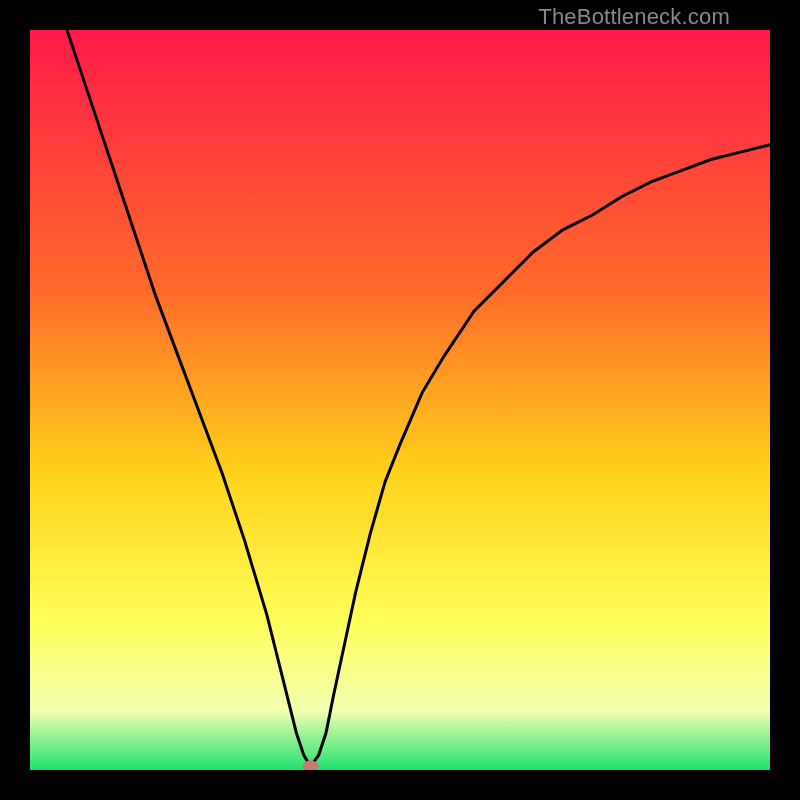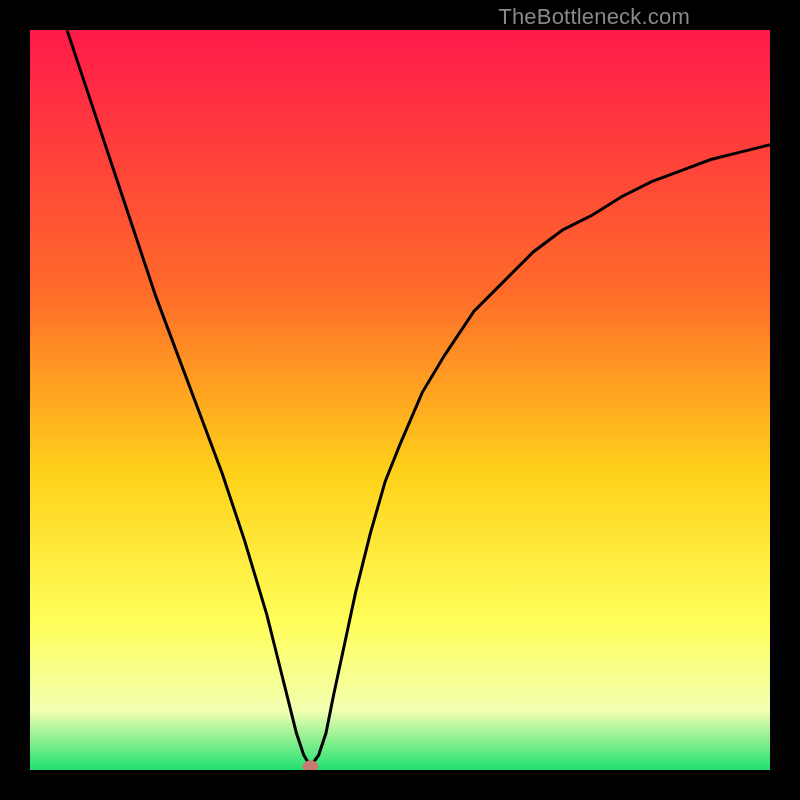--- a/index.html
+++ b/index.html
@@ -9,20 +9,21 @@
     height: 800px;
     background: #000;
     overflow: hidden;
     font-family: Arial, Helvetica, sans-serif;
   }
   .frame {
     position: relative;
     width: 700px;
     height: 800px;
     background: #000;
+    padding-left: 40px;
   }
   .watermark {
     position: absolute;
     top: 4px;
     right: 10px;
     color: #888;
     font-size: 22px;
     font-weight: 500;
     letter-spacing: 0.2px;
     z-index: 5;

